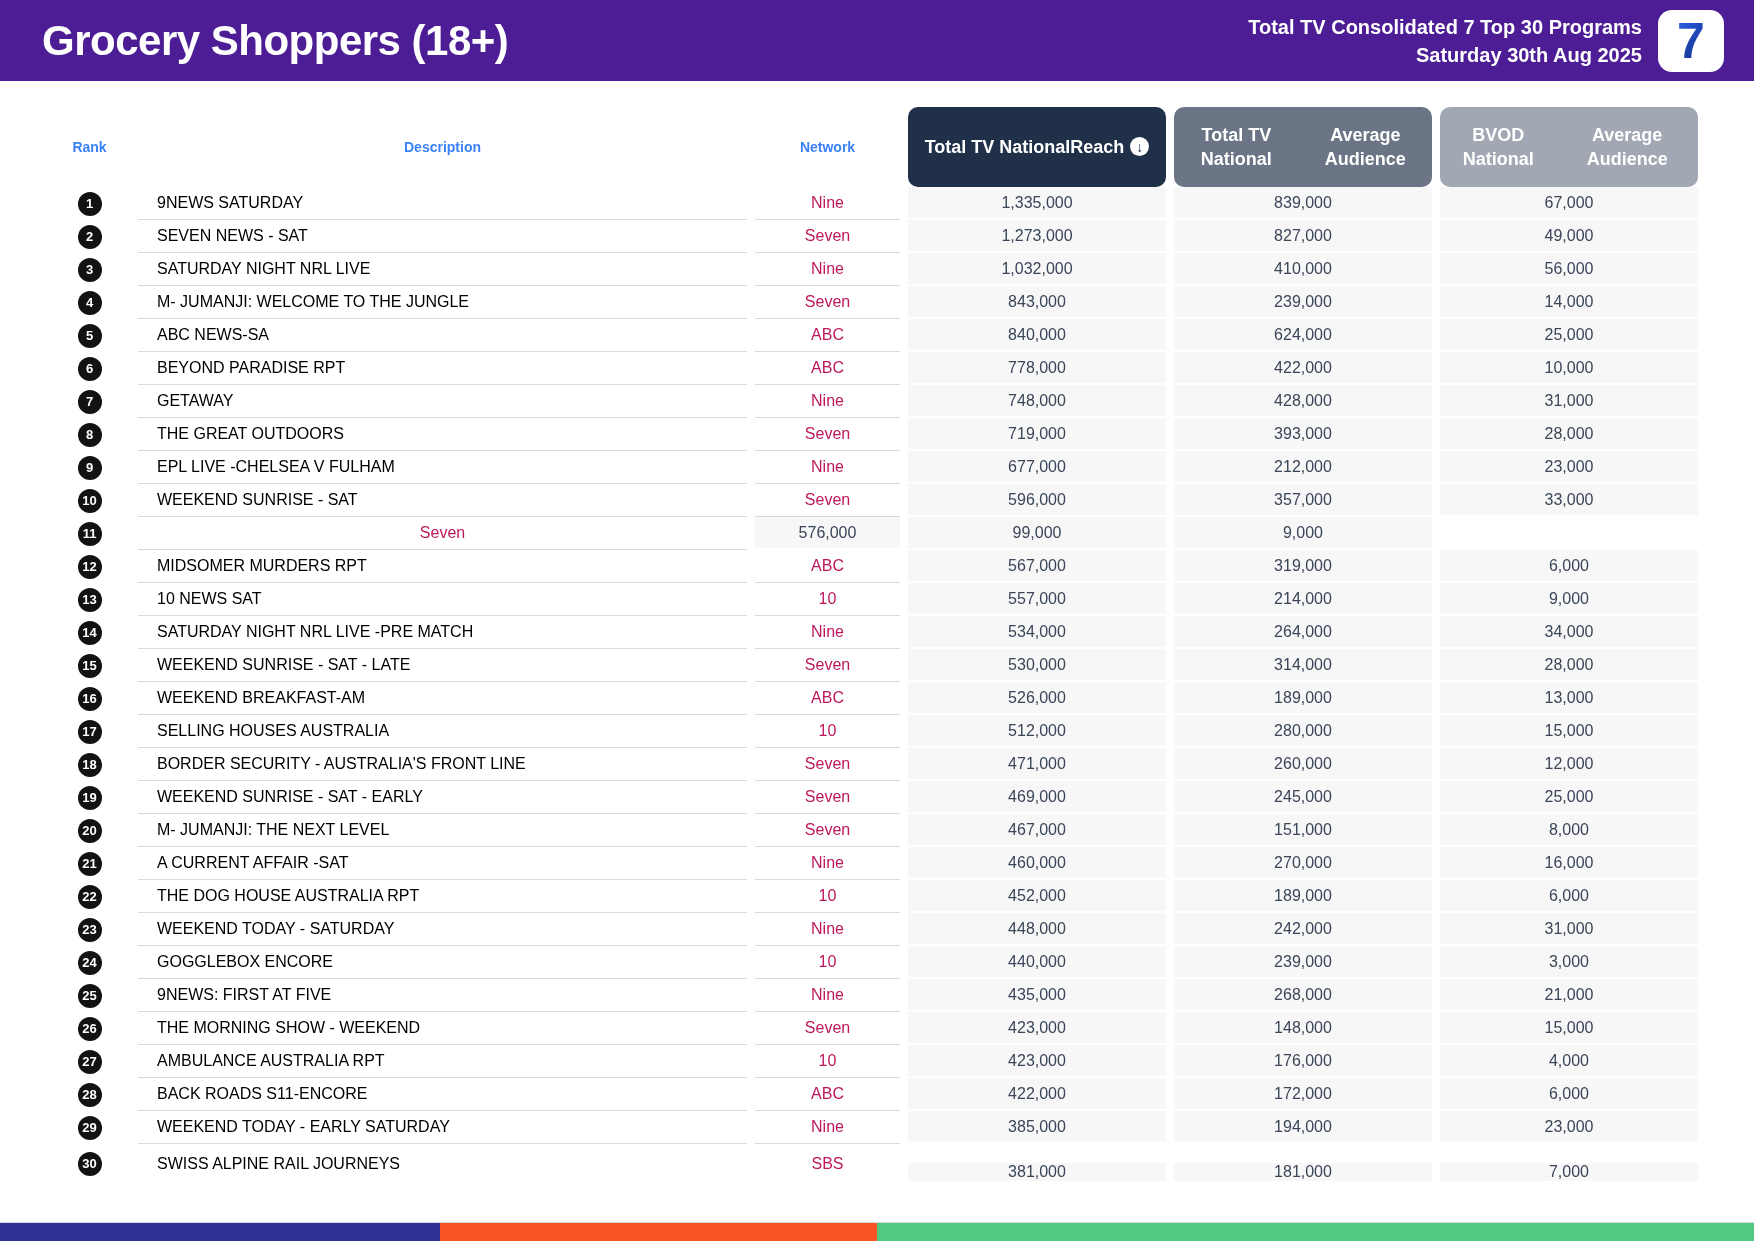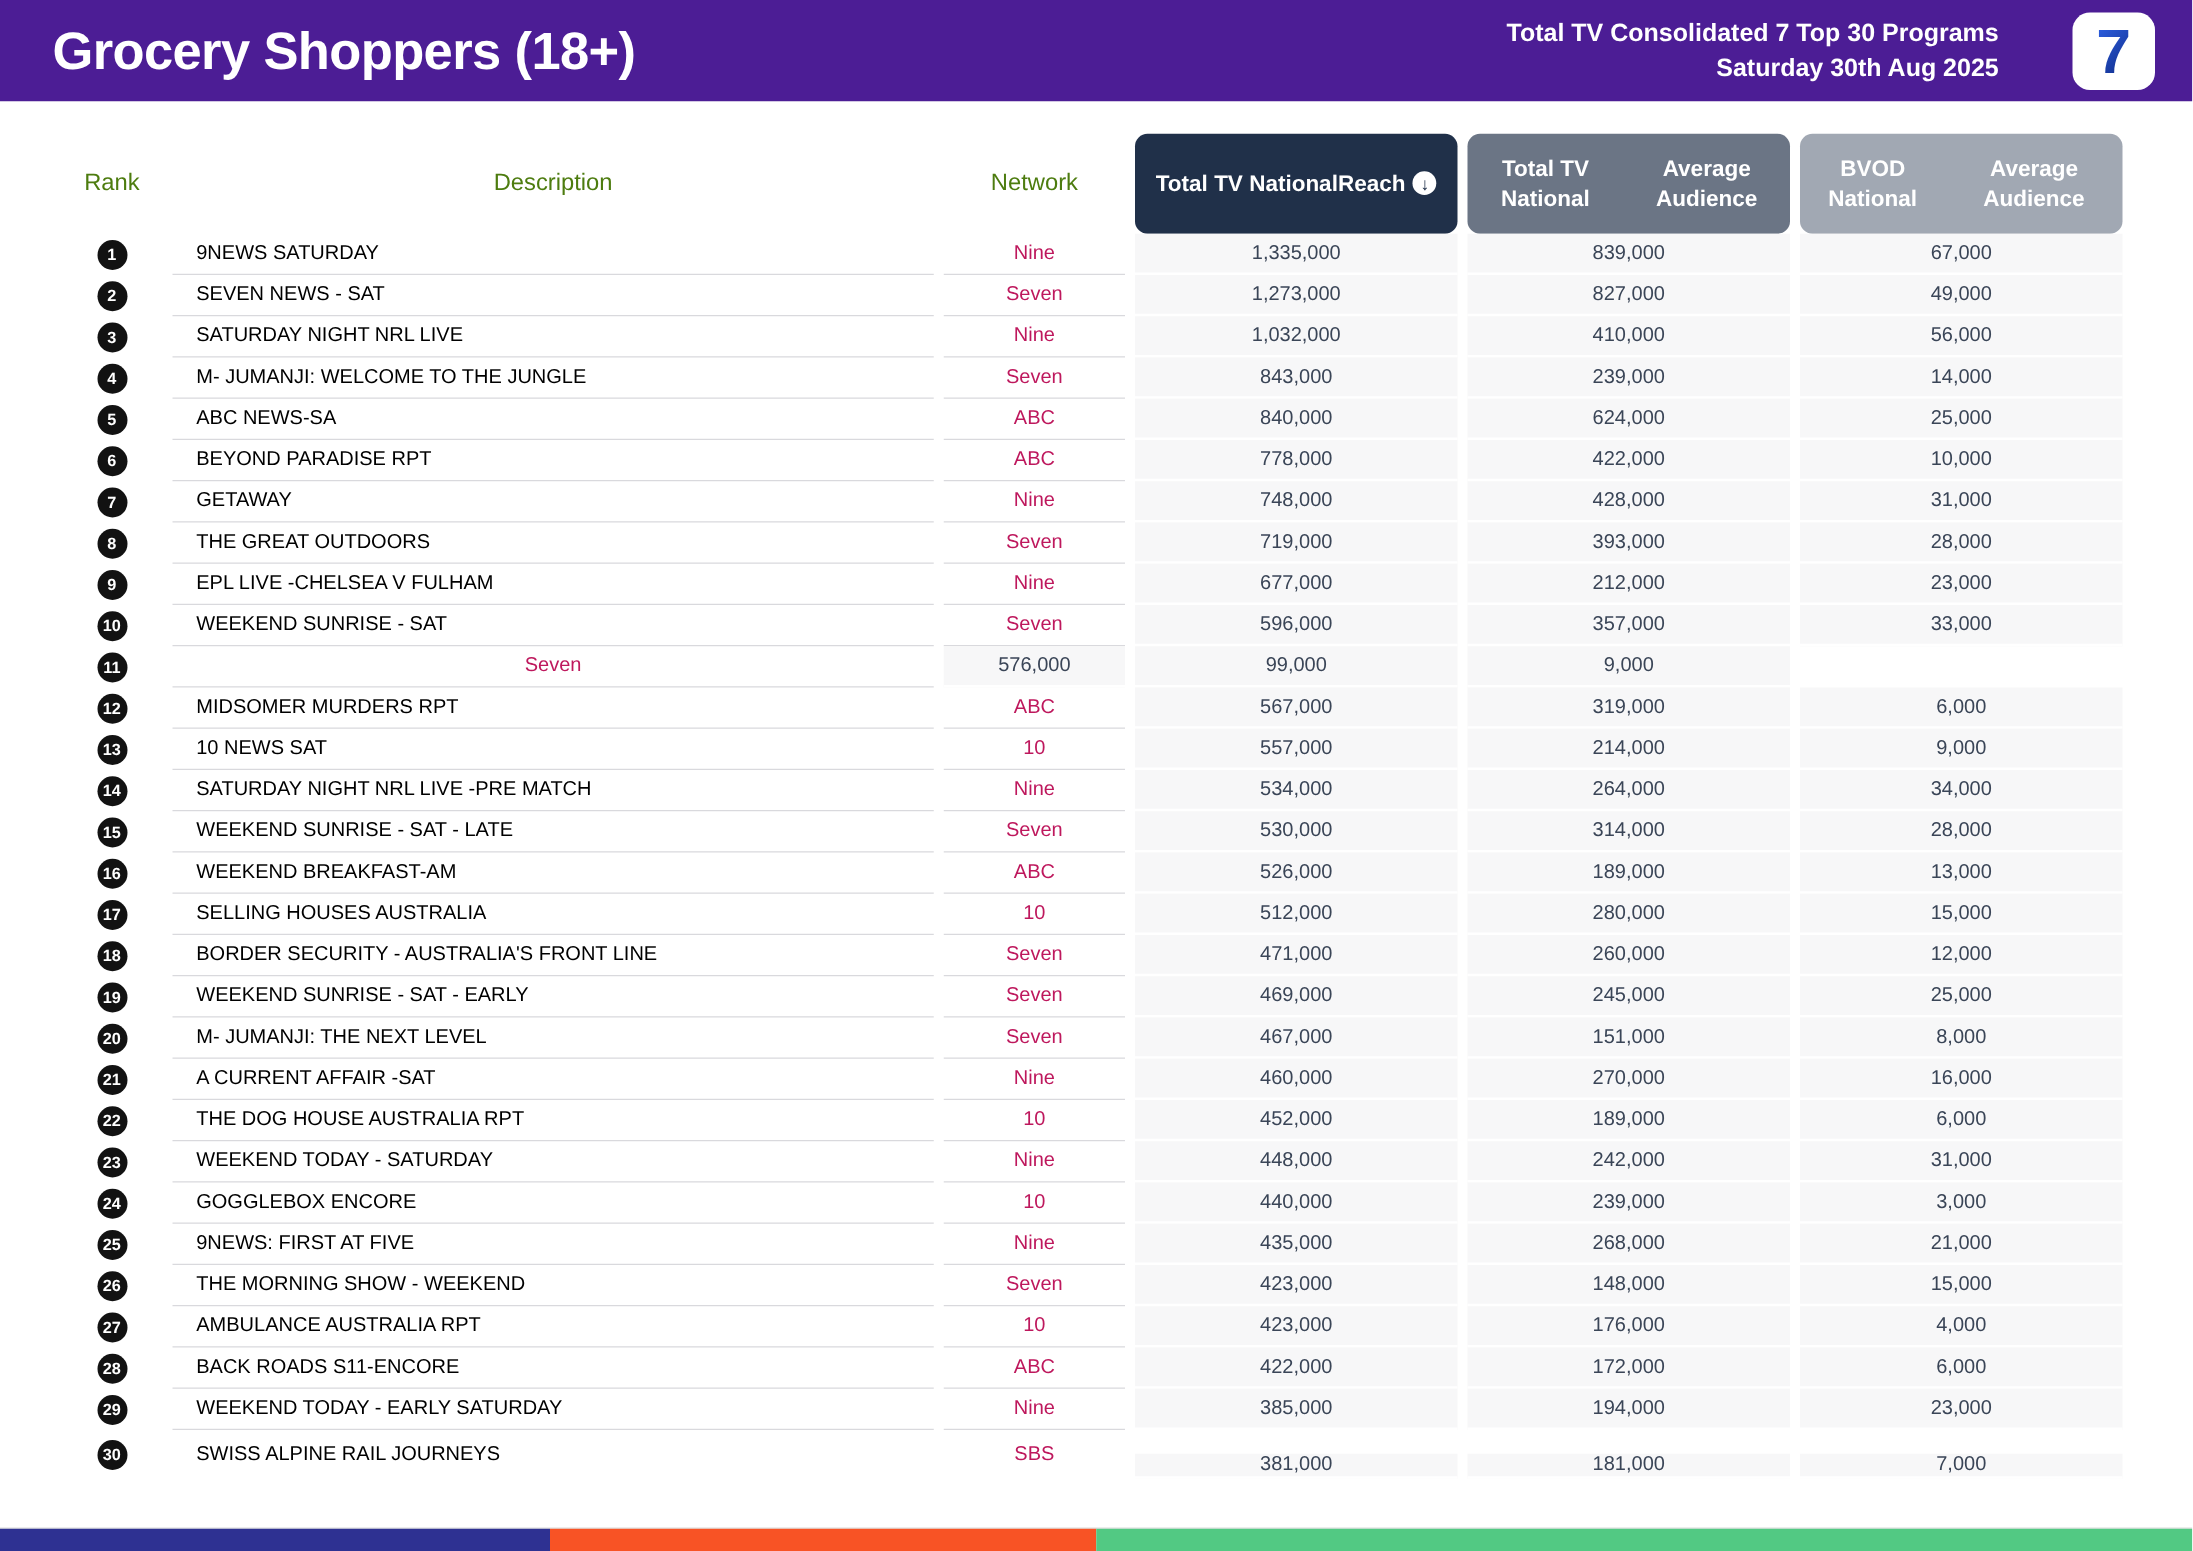--- a/index.html
+++ b/index.html
@@ -11,21 +11,21 @@
 
   
   .top-band {
     position:absolute; top:0; left:0; width:100%; height:81px;
     background:#4c1d95; display:flex; align-items:center;
   }
   .band-title {
     margin-left:42px; font-size:42px; font-weight:bold; color:#ffffff;
     letter-spacing:-0.5px;
   }
-  .band-right { margin-left:auto; display:flex; align-items:center; margin-right:30px;gap:43px; }
+  .band-right { margin-left:auto; display:flex; align-items:center; margin-right:30px; }
   .band-subtitle {
     text-align:right; color:#ffffff; font-weight:bold; font-size:20px;
     line-height:28px; margin-right:16px;
   }
   .logo-box {
     width:66px; height:62px; background:#ffffff; border-radius:14px;
     display:flex; align-items:center; justify-content:center; flex:0 0 auto;
   }
   .logo-seven {
     font-size:50px; font-weight:900; color:#1B41B5; line-height:1;
@@ -37,21 +37,21 @@
   
   .table-wrap { position:absolute; left:49px; top:107px; width:1650px; }
   .grid-row {
     display:grid;
     grid-template-columns:81px 609px 145px 258px 258px 258px;
     column-gap:8px;
   }
   .thead { height:80px; }
   .plain-head {
     display:flex; align-items:center; justify-content:center;
-    font-weight:normal; font-size:19px; color:#4d7c0f;
+    font-weight:bold; font-size:14px; color:#3b82f6;
   }
   .box-head {
     border-radius:10px; color:#ffffff; font-weight:bold; font-size:18px;
     display:flex; flex-direction:row; align-items:center; justify-content:center;
     line-height:1.35; text-align:center; cursor:pointer;
   }
   .box-head.dark  { background:#203049; }
   .box-head.mid   { background:#6B7585; }
   .box-head.light { background:#A1A8B3; }
   .head-line2 { display:flex; align-items:center; gap:6px; }

